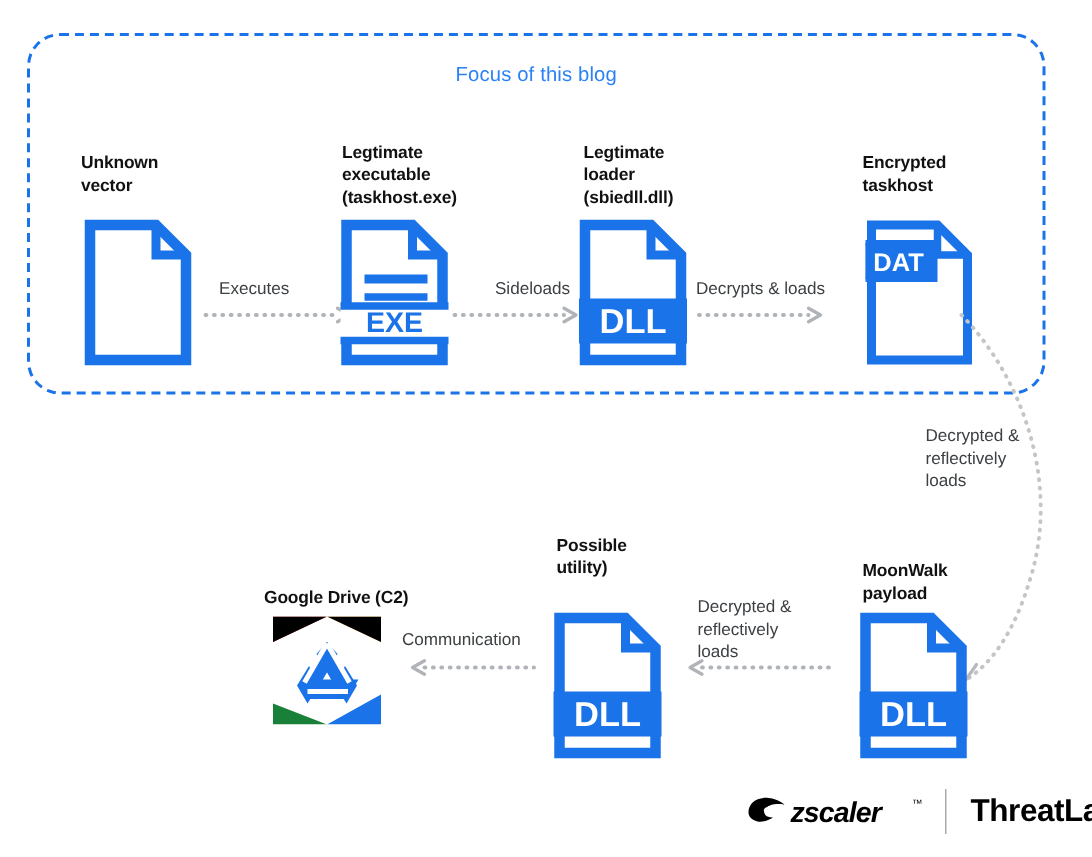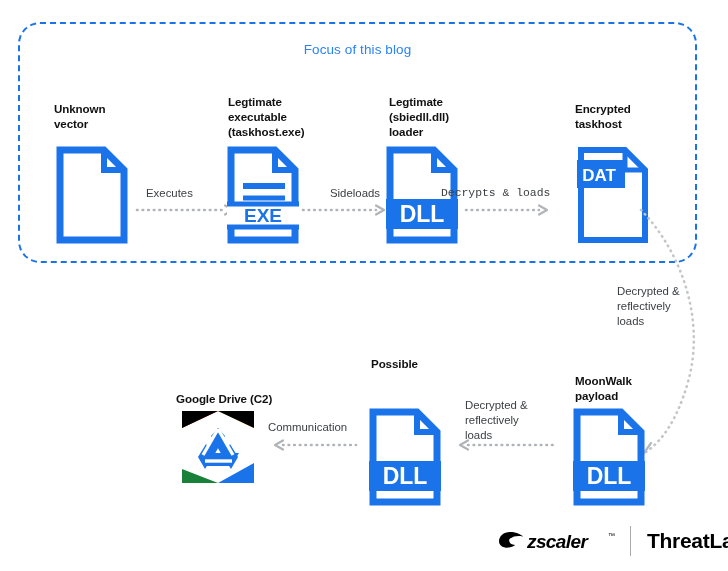--- a/index.html
+++ b/index.html
@@ -139,33 +139,33 @@
   <div class="abs arrow-label" style="left:310px; top:186px; width:90px;text-align:center;">Sideloads</div>
   <div class="abs arrow-line" style="left:303px; top:204px;">
     <svg width="85" height="12" viewBox="0 0 85 12" xmlns="http://www.w3.org/2000/svg">
       <line x1="0" y1="6" x2="73" y2="6" stroke="#b0b4b8" stroke-width="2.6" stroke-linecap="round" stroke-dasharray="0.6 5"></line>
       <path d="M73 1.5 L81 6 L73 10.5" fill="none" stroke="#b0b4b8" stroke-width="2.2" stroke-linecap="round" stroke-linejoin="round"></path>
     </svg>
   </div>
 
   <div class="abs caption" style="left:389px; top:94px; width:130px;">
     <div>Legtimate</div>
+    <div>loader</div>
     <div>(sbiedll.dll)</div>
-    <div>loader</div>
   </div>
   <div class="abs file-icon" style="left:386px; top:146px;">
     <svg viewBox="0 0 72 98" xmlns="http://www.w3.org/2000/svg">
       <path d="M4 4 H48 L68 24 V94 H4 Z" fill="#ffffff" stroke="#1a73e8" stroke-width="7" stroke-linejoin="miter"></path>
       <path d="M48 4 V24 H68" fill="none" stroke="#1a73e8" stroke-width="6"></path>
       <rect x="-4" y="53" width="80" height="30" fill="#1a73e8"></rect>
       <text x="36" y="76" text-anchor="middle" font-family="Liberation Sans, sans-serif" font-size="23" font-weight="bold" fill="#ffffff">DLL</text>
     </svg>
   </div>
 
-  <div class="abs arrow-label" style="left:441px; top:186px; width:120px;font-family:Liberation Mono, monospace;">Decrypts &amp; loads</div>
+  <div class="abs arrow-label" style="left:464px; top:186px; width:120px;">Decrypts &amp; loads</div>
   <div class="abs arrow-line" style="left:466px; top:204px;">
     <svg width="85" height="12" viewBox="0 0 85 12" xmlns="http://www.w3.org/2000/svg">
       <line x1="0" y1="6" x2="73" y2="6" stroke="#b0b4b8" stroke-width="2.6" stroke-linecap="round" stroke-dasharray="0.6 5"></line>
       <path d="M73 1.5 L81 6 L73 10.5" fill="none" stroke="#b0b4b8" stroke-width="2.2" stroke-linecap="round" stroke-linejoin="round"></path>
     </svg>
   </div>
 
   <div class="abs caption" style="left:575px; top:101px; width:120px;">
     <div>Encrypted</div>
     <div>taskhost</div>
@@ -222,20 +222,21 @@
   <div class="abs arrow-label" style="left:268px; top:420px; width:110px;">Communication</div>
   <div class="abs arrow-line" style="left:271px; top:439px;">
     <svg width="85" height="12" viewBox="0 0 85 12" xmlns="http://www.w3.org/2000/svg">
       <line x1="12" y1="6" x2="85" y2="6" stroke="#b0b4b8" stroke-width="2.6" stroke-linecap="round" stroke-dasharray="0.6 5"></line>
       <path d="M12 1.5 L4 6 L12 10.5" fill="none" stroke="#b0b4b8" stroke-width="2.2" stroke-linecap="round" stroke-linejoin="round"></path>
     </svg>
   </div>
 
   <div class="abs caption" style="left:371px; top:356px; width:120px;">
     <div>Possible</div>
+    <div>utility)</div>
   </div>
   <div class="abs file-icon" style="left:369px; top:408px;">
     <svg viewBox="0 0 72 98" xmlns="http://www.w3.org/2000/svg">
       <path d="M4 4 H48 L68 24 V94 H4 Z" fill="#ffffff" stroke="#1a73e8" stroke-width="7" stroke-linejoin="miter"></path>
       <path d="M48 4 V24 H68" fill="none" stroke="#1a73e8" stroke-width="6"></path>
       <rect x="-4" y="53" width="80" height="30" fill="#1a73e8"></rect>
       <text x="36" y="76" text-anchor="middle" font-family="Liberation Sans, sans-serif" font-size="23" font-weight="bold" fill="#ffffff">DLL</text>
     </svg>
   </div>
 

